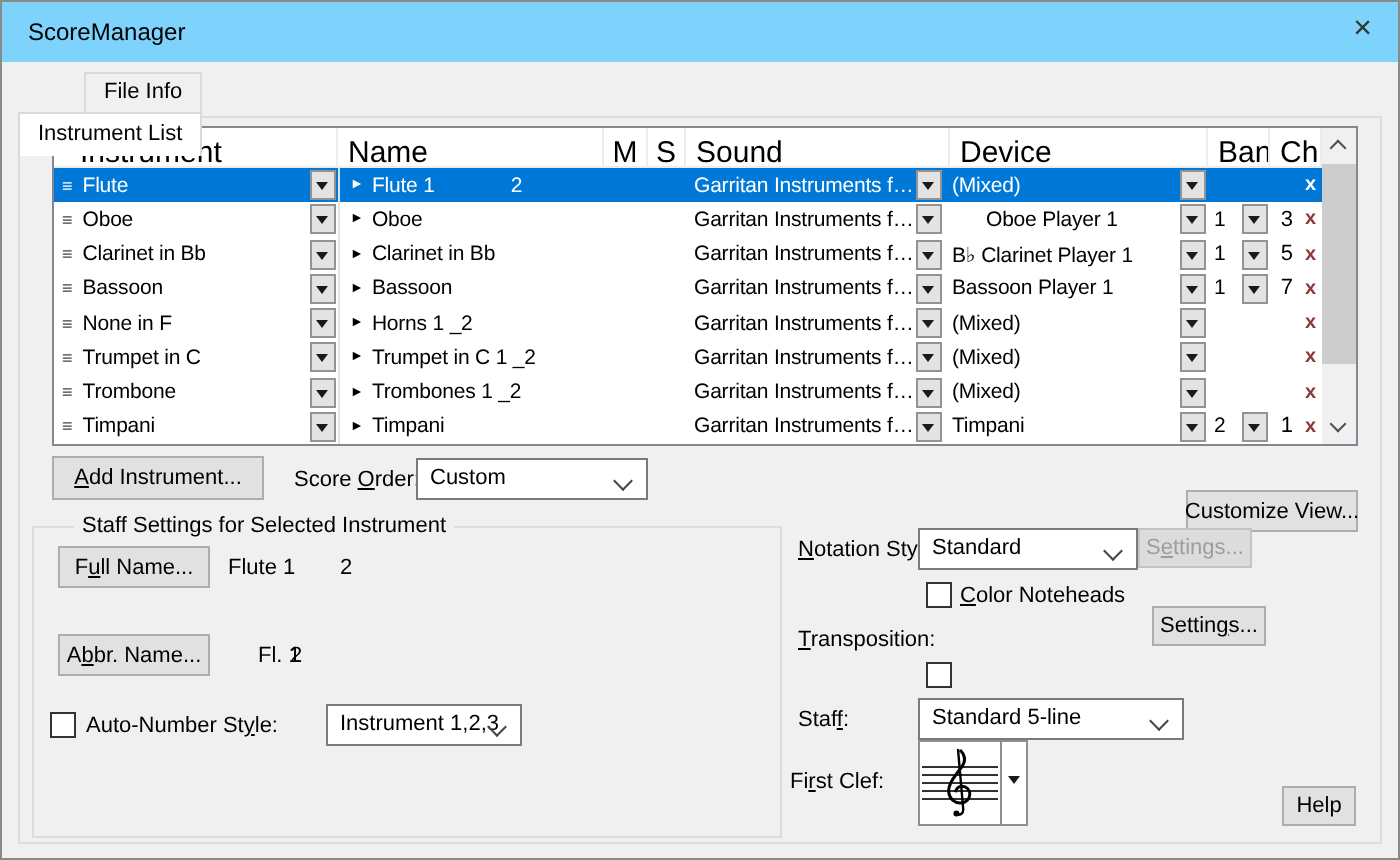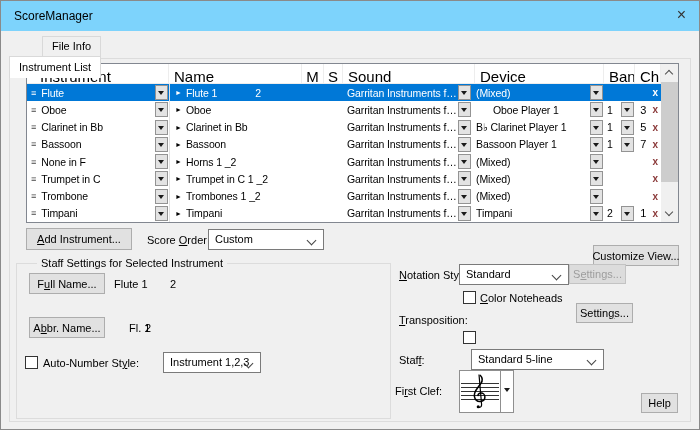--- a/index.html
+++ b/index.html
@@ -392,21 +392,21 @@
 
   <div class="cb" style="left:462px; top:290px;"></div>
   <span class="lbl" style="left:479px; top:291px;"><u>C</u>olor Noteheads</span>
   <div class="btn" style="left:575px; top:286px; width:57px; height:20px;margin-top:16px;">Settin<u>g</u>s...</div>
 
   <span class="lbl" style="left:398px; top:313px;"><u>T</u>ransposition:</span>
 
   <div class="cb" style="left:462px; top:330px;"></div>
 
   <span class="lbl" style="left:398px; top:353px;">Staf<u>f</u>:</span>
-  <div class="combo" style="left:458px; top:348px; width:133px; height:21px;margin-left:12px;">Standard 5-line</div>
+  <div class="combo" style="left:458px; top:348px; width:133px; height:21px;">Standard 5-line</div>
 
   <span class="lbl" style="left:394px; top:384px;">Fi<u>r</u>st Clef:</span>
   <div class="clefbtn">
     <div class="clef-left">
       <svg width="40" height="41" viewBox="0 0 40 41">
         <g stroke="#333" stroke-width="1">
           <line x1="1" y1="12.5" x2="39" y2="12.5"></line>
           <line x1="1" y1="16.5" x2="39" y2="16.5"></line>
           <line x1="1" y1="20.5" x2="39" y2="20.5"></line>
           <line x1="1" y1="24.5" x2="39" y2="24.5"></line>

